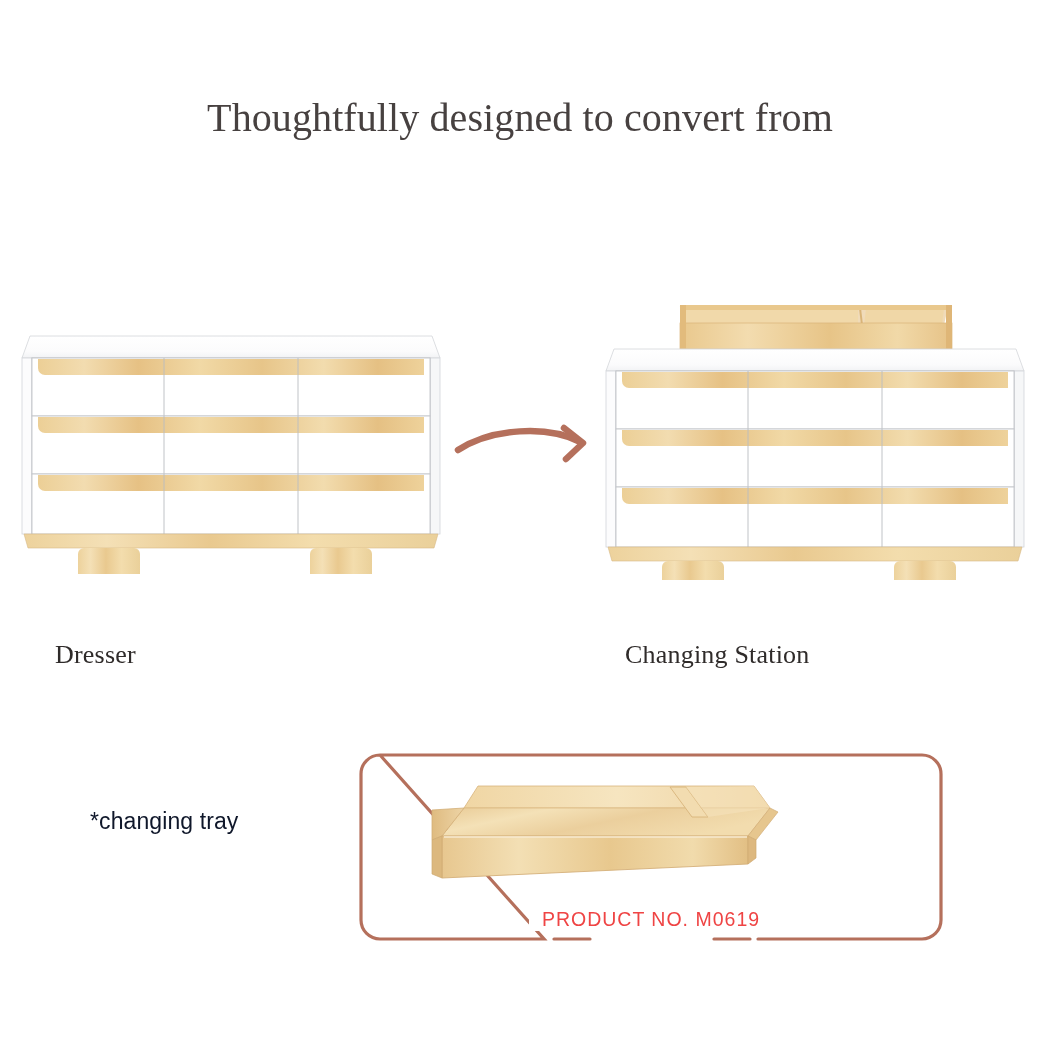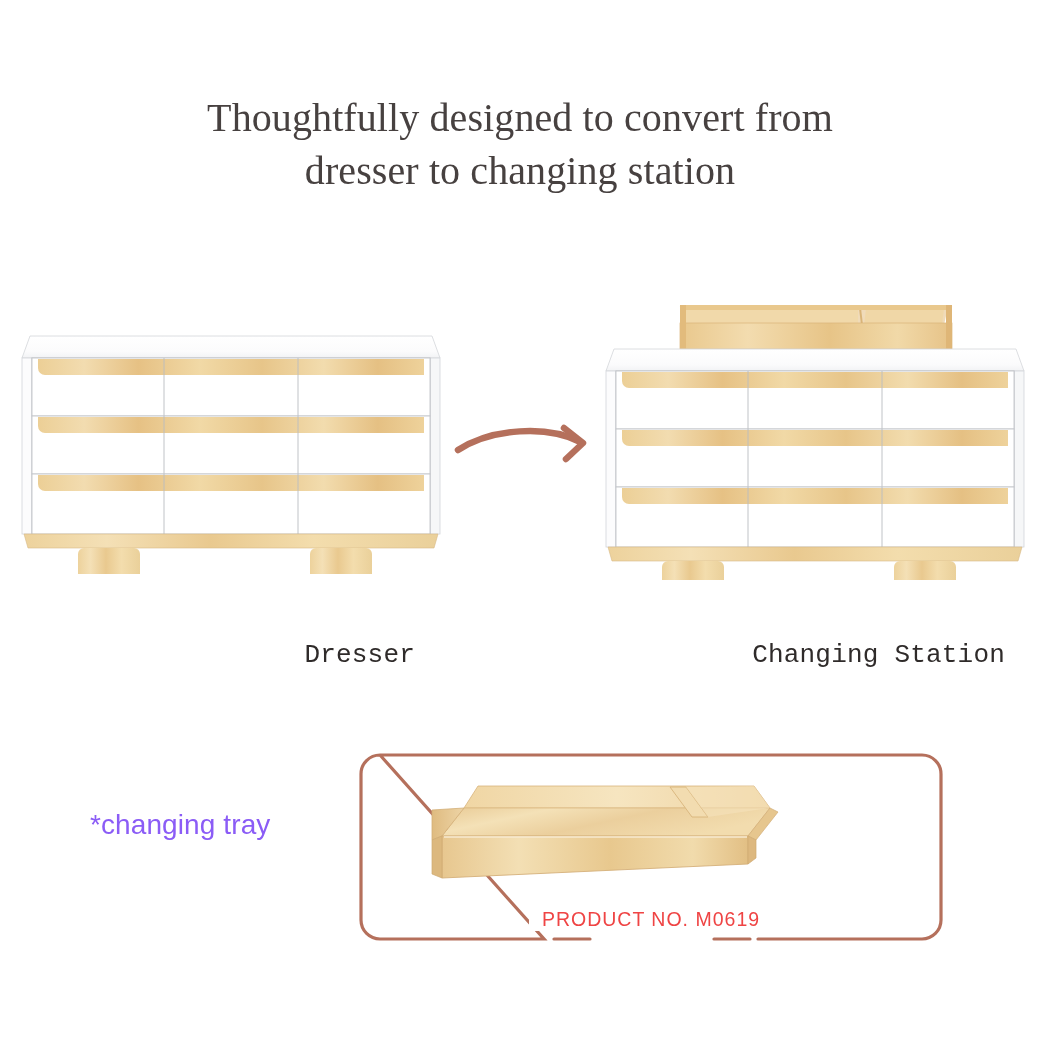--- a/index.html
+++ b/index.html
@@ -31,38 +31,38 @@
     line-height: 1.32;
     letter-spacing: 0.1px;
     color: #474140;
     font-weight: 400;
   }
   .headline .hl-line { display: block; }
 
   
   .caption {
     position: absolute;
-    font-family: Liberation Mono, monospace;
+    font-family: Liberation Serif, serif;
     font-size: 26px;
     color: #2f2b2a;
-    text-align: right;
+    text-align: left;
     letter-spacing: 0.2px;
   }
   #caption-dresser  { left: 55px;  top: 640px; width: 360px; }
   #caption-station  { left: 625px; top: 640px; width: 380px; }
 
   
   .note {
     position: absolute;
     left: 90px;
     top: 806px;
     width: 245px;
-    font-size: 28px;
+    font-size: 23px;
     line-height: 1.33;
-    color: #8b5cf6;
+    color: #0f172a;
     letter-spacing: 0.1px;
   }
   .note span { display: block; }
 
   
   .illus { position: absolute; }
   #illus-dresser { left: 16px;  top: 330px; }
   #illus-station { left: 600px; top: 295px; }
 
   
@@ -101,21 +101,20 @@
     color: #ef4444;
   }
 </style>
 </head>
 <body>
 
 <div id="page">
 
   <div class="headline">
     <span class="hl-line">Thoughtfully designed to convert from</span>
-    <span class="hl-line">dresser to changing station</span>
   </div>
 
   <div class="illus" id="illus-dresser">
     <svg width="430" height="250" viewBox="0 0 430 250">
       <defs>
         <linearGradient id="woodH1" x1="0" y1="0" x2="1" y2="0">
           <stop offset="0%" stop-color="#eccf96"></stop>
           <stop offset="12%" stop-color="#f2dcb0"></stop>
           <stop offset="26%" stop-color="#e6c184"></stop>
           <stop offset="42%" stop-color="#f1d9a6"></stop>

